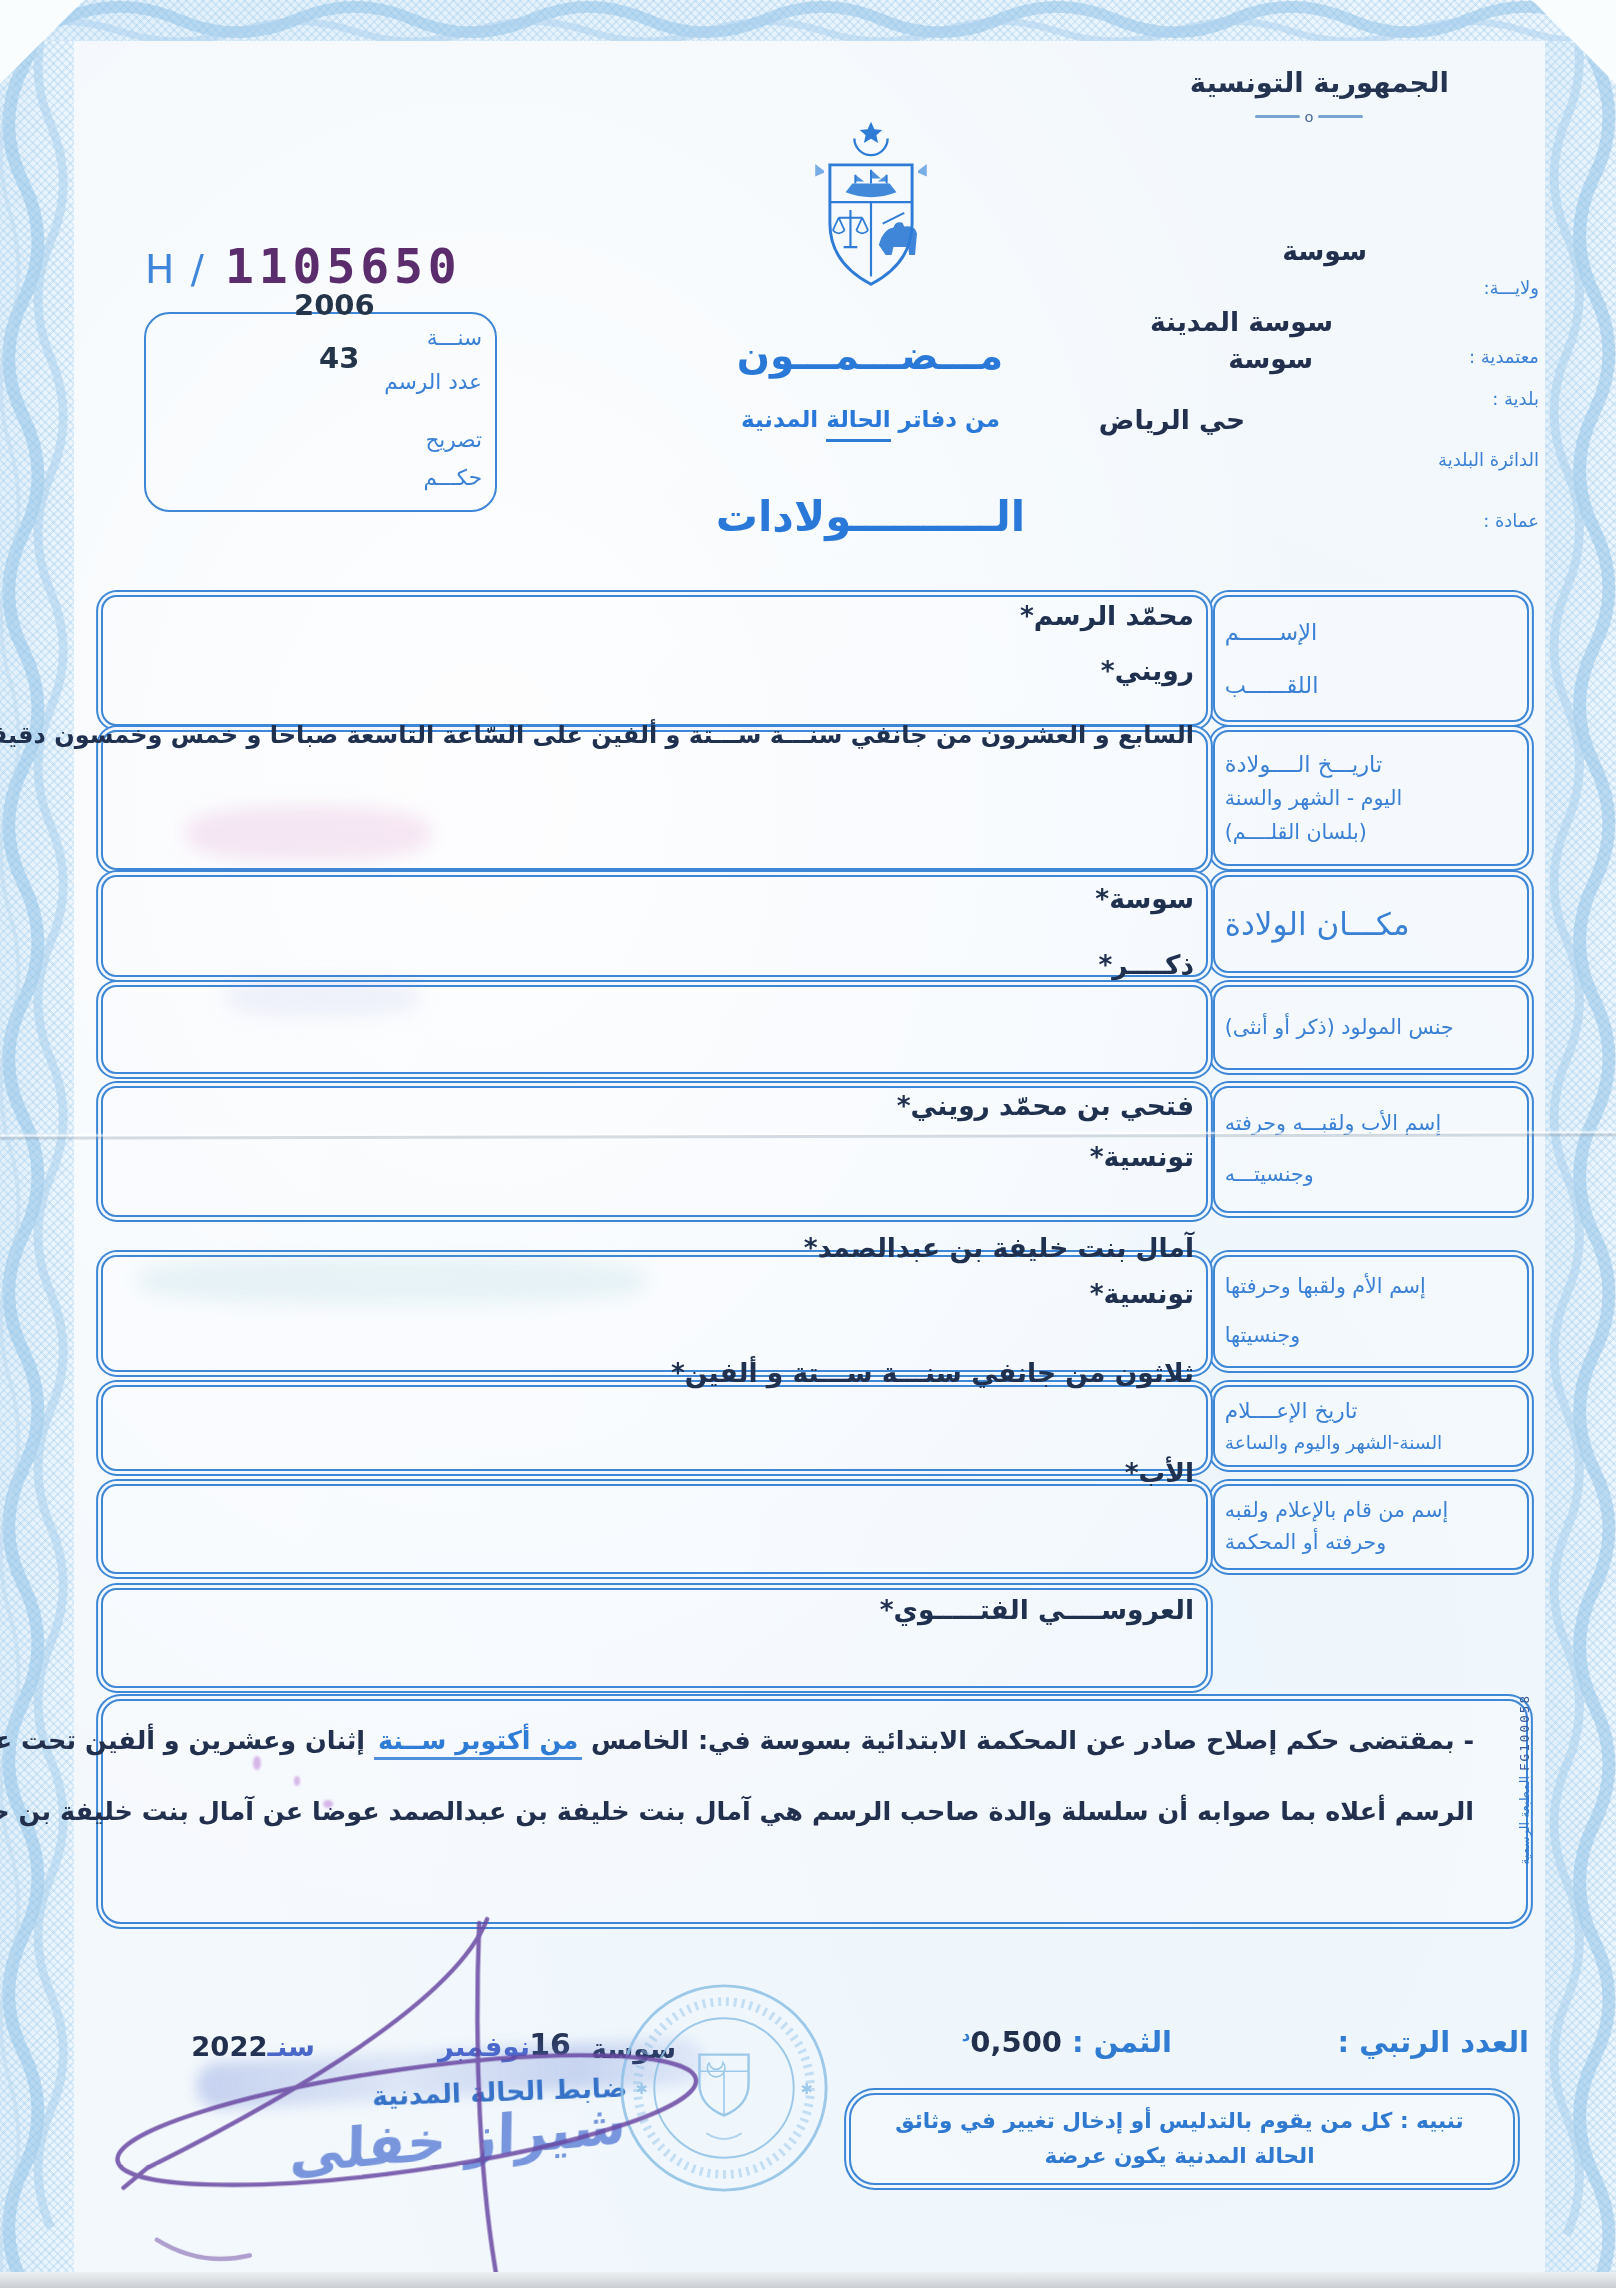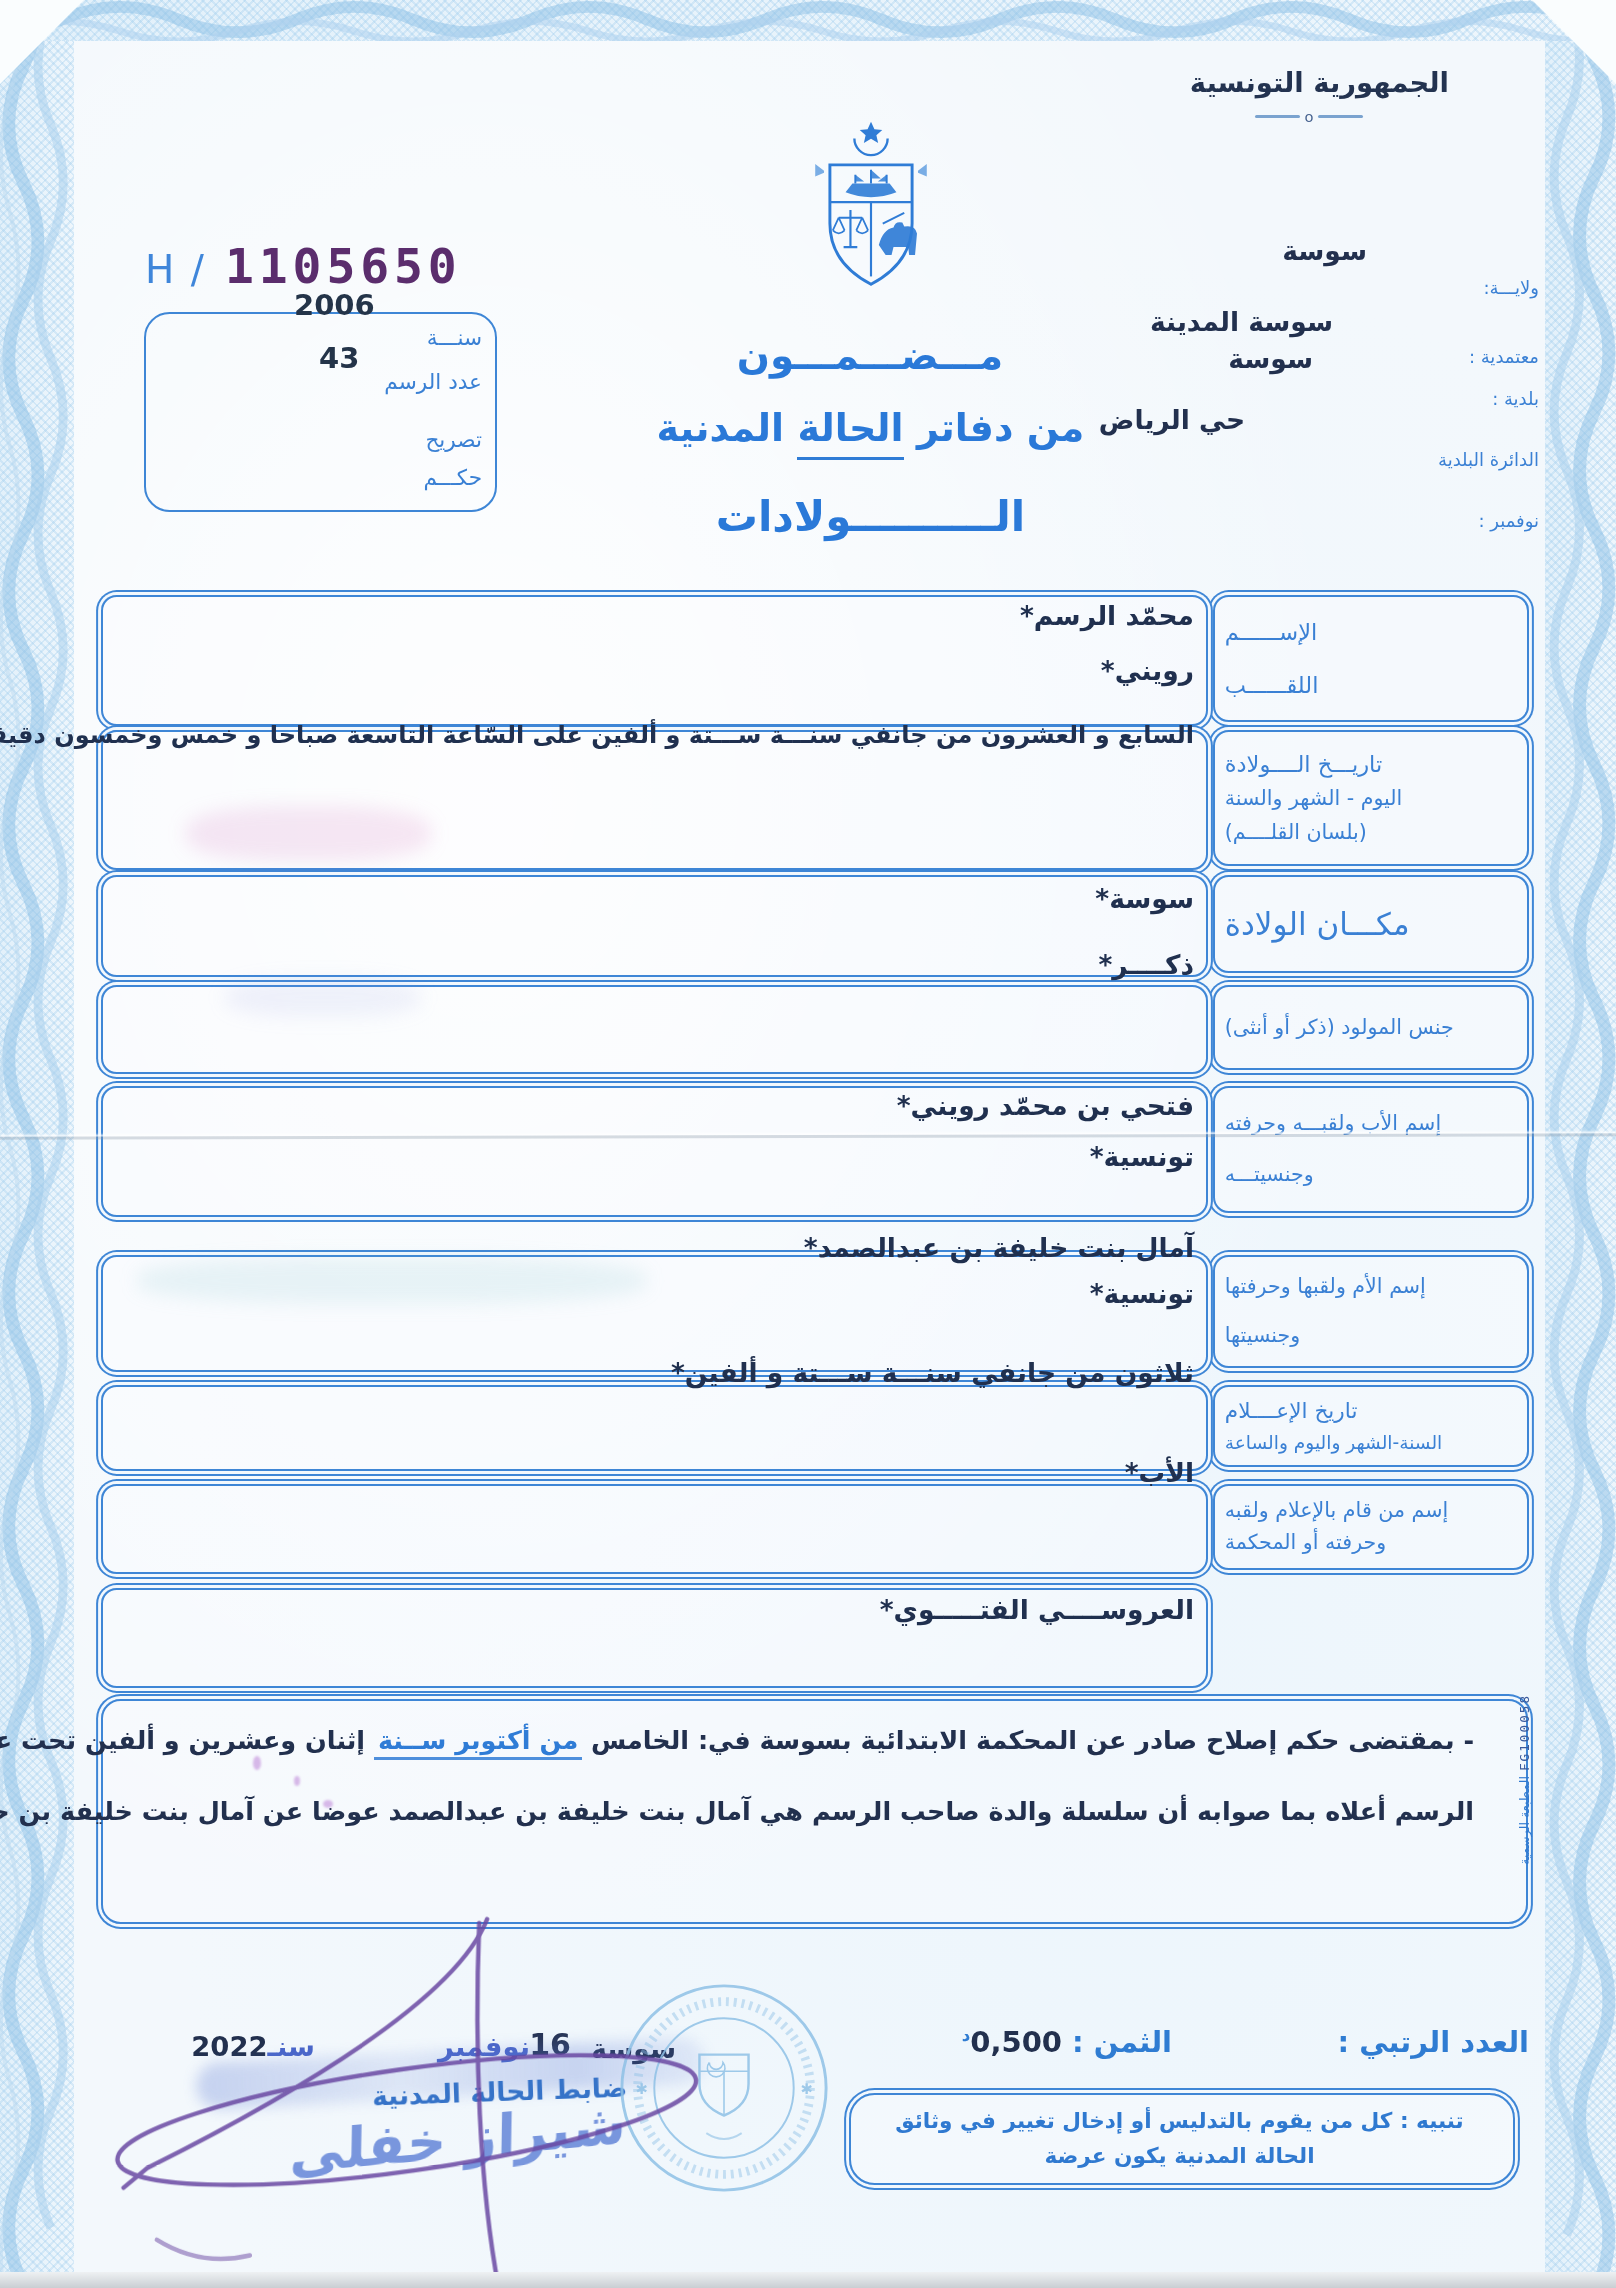--- a/index.html
+++ b/index.html
@@ -29,21 +29,21 @@
   .hfield-label{font-size:18px;color:#3a80d4;direction:rtl;white-space:nowrap;margin-top:24px;}
   .hfield-value{font-size:26.5px;font-weight:700;color:#22304e;direction:rtl;white-space:nowrap;}
   .serial-prefix{left:145px;top:247px;font-size:39px;color:#3f86da;font-weight:400;letter-spacing:2px;}
   .serial-number{left:225px;top:238px;font-size:48px;color:#5b2d6d;font-family:"DejaVu Sans Mono",monospace;
                  font-weight:700;letter-spacing:4.9px;}
   .registry-box{left:144px;top:312px;width:349px;height:196px;border:2.9px solid #3e86d6;border-radius:25.5px;}
   .rb-label{font-size:21.6px;color:#3a80d4;direction:rtl;white-space:nowrap;text-align:right;}
   .rb-value{font-weight:700;color:#243449;font-size:29px;}
   
   .title1{left:674px;top:333px;width:392px;text-align:center;font-size:39px;font-weight:700;color:#2a79d8;direction:rtl;}
-  .title2{left:606px;top:406px;width:529px;text-align:center;font-size:38px;font-weight:700;color:#2a79d8;direction:rtl;}
+  .title2{left:606px;top:406px;width:529px;text-align:center;font-size:23px;font-weight:700;color:#2a79d8;direction:rtl;}
   .title2 .u{border-bottom:3.9px solid #2f7cd6;padding-bottom:6.9px;}
   .title3{left:606px;top:492px;width:529px;text-align:center;font-size:42px;font-weight:700;color:#2a79d8;direction:rtl;}
   
   .cell{position:absolute;border:2.5px solid #3e86d6;border-radius:15.7px;
         box-shadow:0 0 0 2.9px rgba(252,254,255,.95), 0 0 0 4.9px #3e86d6;
         background:rgba(251,253,255,.35);}
   .lcell{left:1213px;width:316px;display:flex;flex-direction:column;justify-content:center;
          align-items:flex-end;padding:5.9px 23.5px 5.9px 9.8px;box-sizing:border-box;direction:rtl;}
   .vcell{left:101px;width:1103px;}
   .lbl{font-size:22.5px;color:#3a80d4;text-align:right;white-space:nowrap;line-height:1.25;}
@@ -125,21 +125,21 @@
 
   <div class="abs hfield-label" style="right:77px;top:322px;">معتمدية :</div>
   <div class="abs hfield-value" style="right:283px;top:306px;">سوسة المدينة</div>
 
   <div class="abs hfield-label" style="right:77px;top:364px;">بلدية :</div>
   <div class="abs hfield-value" style="right:303px;top:343px;">سوسة</div>
 
   <div class="abs hfield-label" style="right:77px;top:425px;">الدائرة البلدية</div>
   <div class="abs hfield-value" style="right:371px;top:404px;">حي الرياض</div>
 
-  <div class="abs hfield-label" style="right:77px;top:486px;">نوفمبر :</div>
+  <div class="abs hfield-label" style="right:77px;top:486px;">عمادة :</div>
 
   <div class="abs serial-prefix">H /</div>
   <div class="abs serial-number">1105650</div>
 
   <div class="abs registry-box"></div>
   <div class="abs rb-value" style="left:294px;top:288px;z-index:4;">2006</div>
   <div class="abs rb-value" style="left:319px;top:341px;">43</div>
   <div class="abs rb-label" style="right:1134px;top:325px;">سنـــة</div>
   <div class="abs rb-label" style="right:1134px;top:369px;">عدد الرسم</div>
   <div class="abs rb-label" style="right:1134px;top:427px;">تصريح</div>

